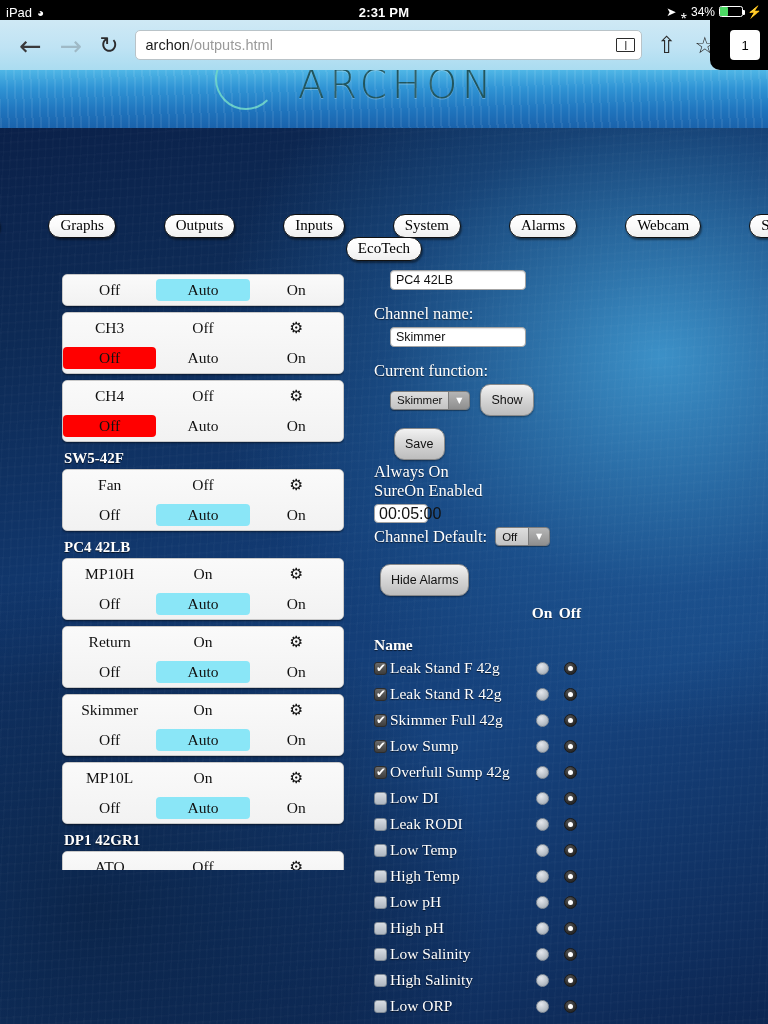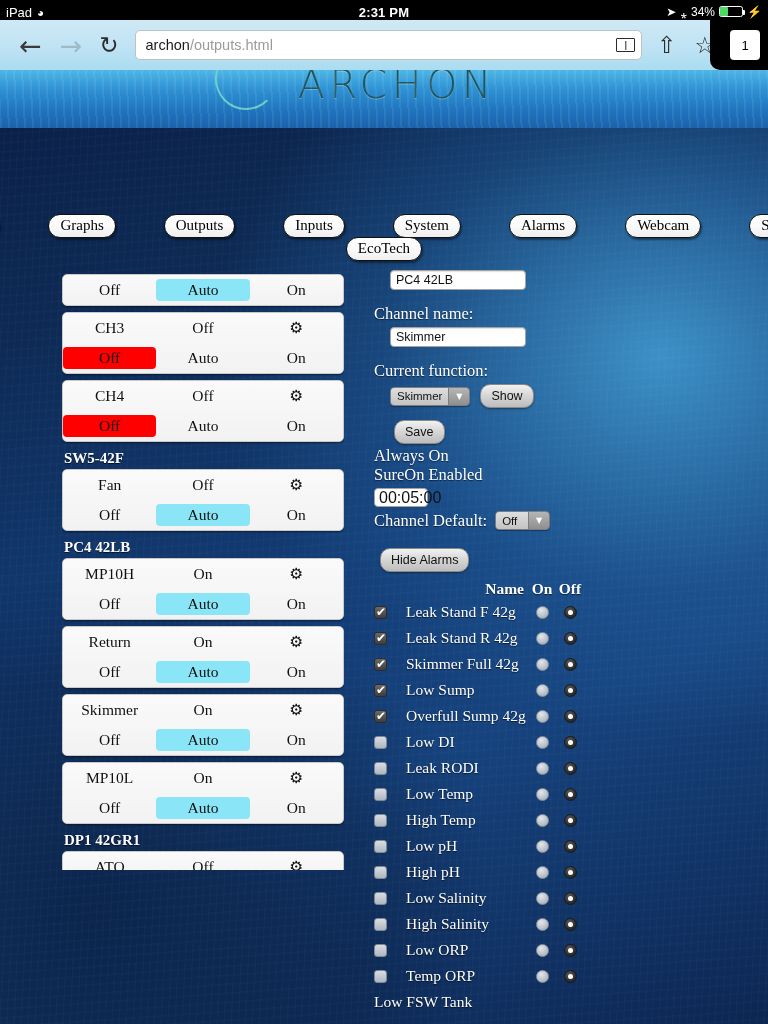--- a/index.html
+++ b/index.html
@@ -333,21 +333,21 @@
     width: 21px;
     display: flex; align-items: center; justify-content: center;
     font-size: 8px;
     color: #fff;
     border-left: 1px solid #7d7d7d;
     font-family: "DejaVu Sans", sans-serif;
   }
   .btn-ios {
     display: inline-flex;
     align-items: center; justify-content: center;
-    height: 24px;
+    height: 32px;
     padding: 0 10px;
     border: 1px solid #8a8a8a;
     border-radius: 10px;
     background: linear-gradient(180deg,#f2f2f2 0%, #d6d6d6 48%, #bdbdbd 100%);
     font-family: "Liberation Sans", sans-serif;
     font-size: 12.5px;
     color: #111;
     box-shadow: 0 1px 2px rgba(0,0,0,.4);
     white-space: nowrap;
   }
@@ -381,29 +381,29 @@
   
   #alarm-head {
     display: flex;
     color: #fff;
     font-family: "Liberation Serif", serif;
     font-weight: bold;
     font-size: 15.5px;
     text-shadow: 0 1px 1px rgba(0,0,0,.6);
     margin-bottom: 1px;
   }
-  #alarm-head .h-name { width: 150px; text-align: right; }
+  #alarm-head .h-name { width: 150px; text-align: left; margin-top: 32px; }
   #alarm-head .h-on   { width: 28px; text-align: center; margin-left: 4px;}
   #alarm-head .h-off  { width: 28px; text-align: center; margin-left: 0px;}
   .alarm-row {
     display: flex;
     align-items: center;
     height: 26px;
   }
-  .alarm-row .cb-cell { width: 150px; display: flex; align-items: center; gap: 19px; }
+  .alarm-row .cb-cell { width: 150px; display: flex; align-items: center; gap: 3px; }
   .alarm-row .r-cell  { width: 28px; display: flex; justify-content: center; }
   .alarm-row .r-cell.on  { margin-left: 4px; }
   .cbox {
     width: 13px; height: 13px; flex: none;
     border-radius: 3px;
     background: linear-gradient(180deg,#d8dde3 0%, #aeb6c0 100%);
     border: 1px solid #7d8894;
     position: relative;
   }
   .cbox.checked {

